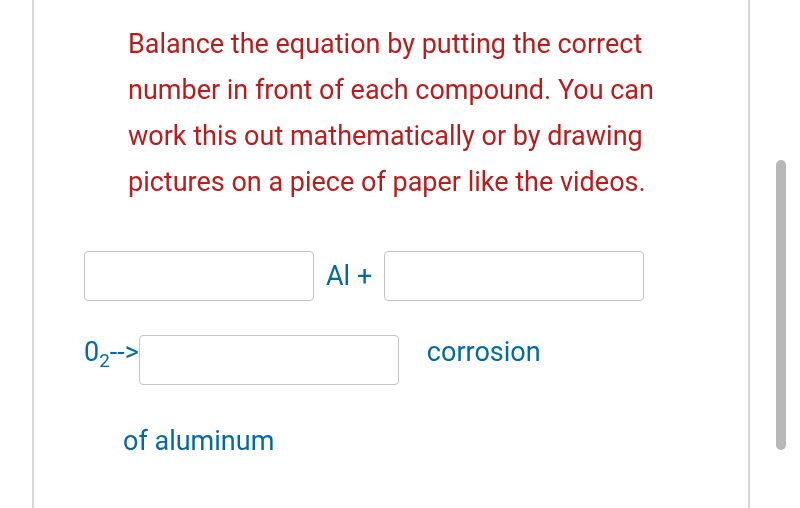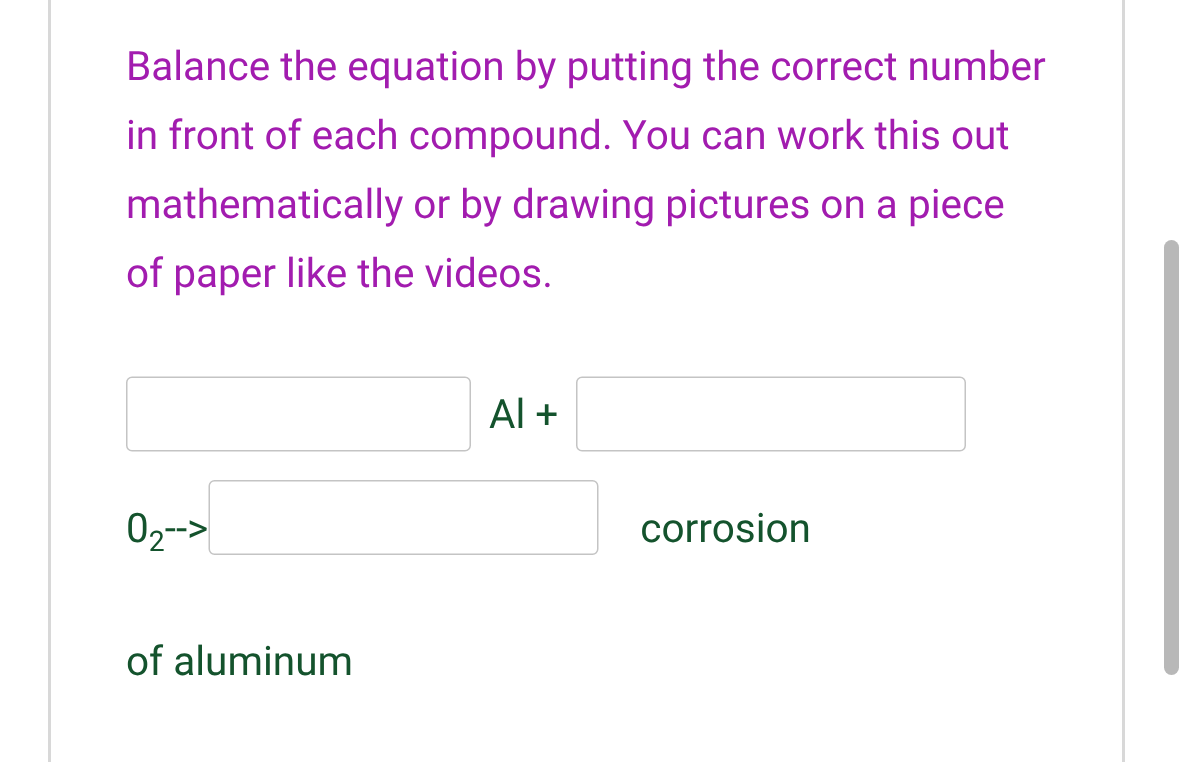--- a/index.html
+++ b/index.html
@@ -21,22 +21,23 @@
       top: 0;
       right: 50px;
       bottom: 0;
       border-left: 2px solid #d8d8d8;
       border-right: 2px solid #d8d8d8;
       padding: 22px 50px 20px 50px;
     }
     .instructions {
       font-size: 27px;
       line-height: 1.7;
-      color: #a21caf;
+      color: #b91c1c;
       margin-bottom: 38px;
+      margin-left: 44px;
     }
     .equation-area {
       font-size: 27px;
       color: #2d3b45;
       line-height: 2.4;
     }
     .equation-row {
       display: flex;
       align-items: center;
       flex-wrap: wrap;
@@ -50,43 +51,44 @@
       border-radius: 4px;
       font-size: 22px;
       padding: 0 10px;
       background: #ffffff;
     }
     .text-input.small {
       width: 260px;
     }
     .label-text {
       font-size: 27px;
-      color: #14532d;
+      color: #0369a1;
       white-space: nowrap;
     }
     sub {
       font-size: 0.7em;
       vertical-align: sub;
     }
     .scrollbar {
       position: absolute;
       right: 14px;
       top: 160px;
       width: 10px;
       height: 290px;
       background: #b8b8b8;
       border-radius: 5px;
     }
     .row2 {
       margin-top: 10px;
       display: flex;
-      align-items: flex-start;
+      align-items: flex-end;
     }
     .row3 {
       margin-top: 24px;
+      margin-left: 39px;
     }
   </style>
 </head>
 <body>
 
 <div class="outer-container">
   <div class="instructions">Balance the equation by putting the correct number in front of each compound. You can work this out mathematically or by drawing pictures on a piece of paper like the videos.</div>
 
   <div class="equation-area">
     <div class="equation-row">

